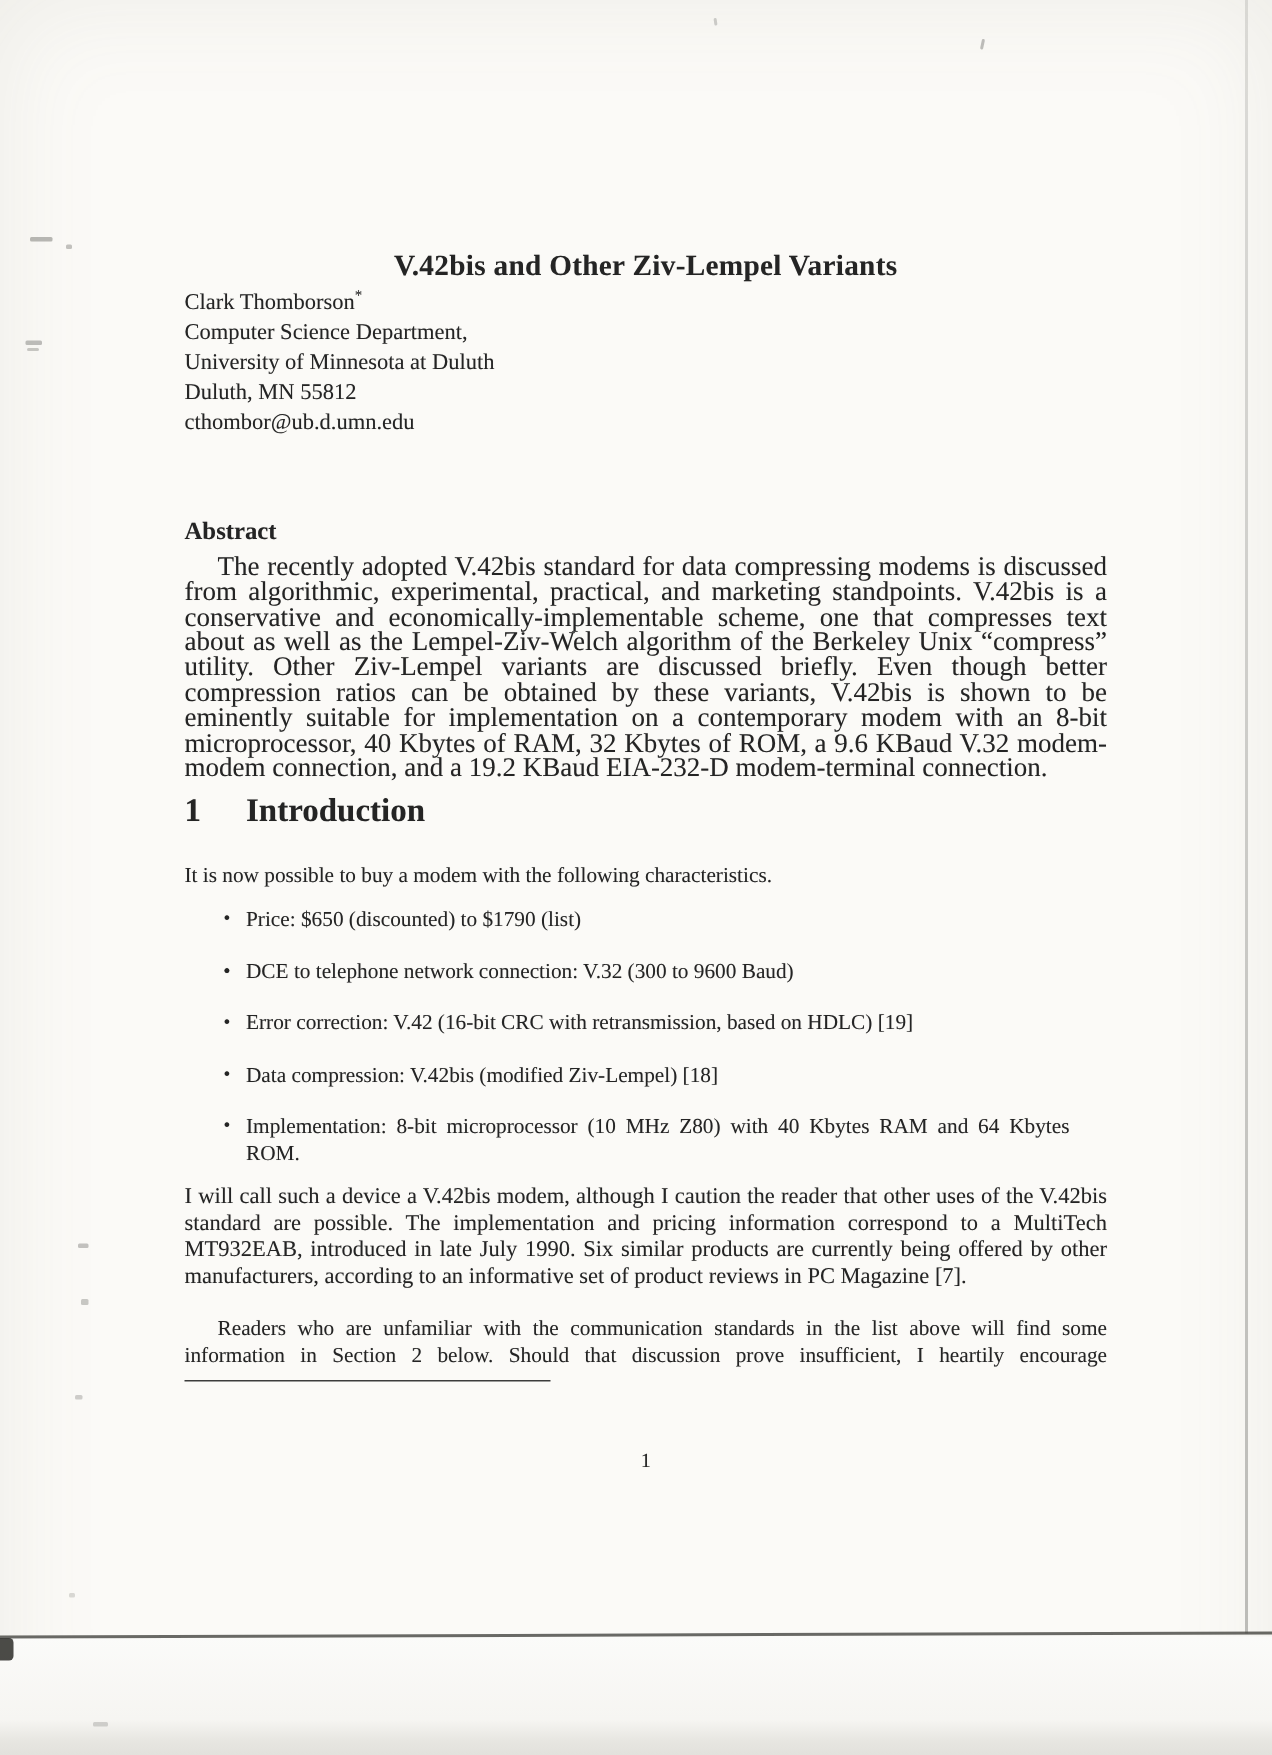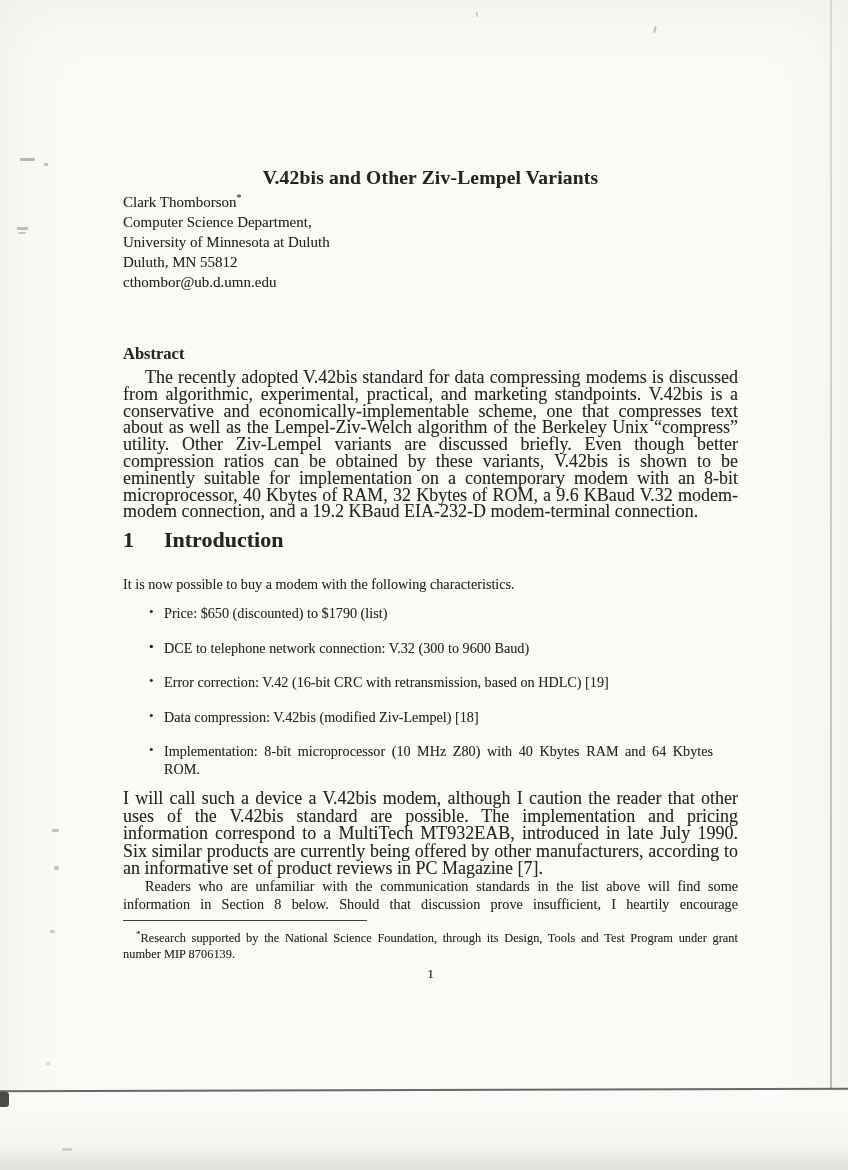--- a/index.html
+++ b/index.html
@@ -68,21 +68,21 @@
     margin-bottom: 16.5px;
     text-align: justify;
   }
   .bullets li .dot {
     position: absolute; left: 26px; top: -1px;
     font-size: 13px;
   }
 
   .para2 {
     top: 790px; left: 0; width: 615px;
-    font-size: 18px; line-height: 17.5px;
+    font-size: 15px; line-height: 17.5px;
     text-align: justify;
   }
   .para3 {
     top: 878px; left: 0; width: 615px;
     font-size: 14.2px; line-height: 17.5px;
     text-align: justify; text-align-last: justify;
     text-indent: 22px;
   }
 
   .fn-rule {
@@ -161,24 +161,23 @@
     <ul class="bullets">
       <li><span class="dot">•</span><span>Price: $650 (discounted) to $1790 (list)</span></li>
       <li><span class="dot">•</span></li>
       <li><span class="dot">•</span><span>DCE to telephone network connection: V.32 (300 to 9600 Baud)</span></li>
       <li><span class="dot">•</span><span>Error correction: V.42 (16-bit CRC with retransmission, based on HDLC) [19]</span></li>
       <li><span class="dot">•</span><span>Data compression: V.42bis (modified Ziv-Lempel) [18]</span></li>
       <li><span class="dot">•</span><span>Implementation: 8-bit microprocessor (10 MHz Z80) with 40 Kbytes RAM and 64 Kbytes ROM.</span></li>
     </ul>
 
     <p class="para2">I will call such a device a V.42bis modem, although I caution the reader that other uses of the V.42bis standard are possible. The implementation and pricing information correspond to a MultiTech MT932EAB, introduced in late July 1990. Six similar products are currently being offered by other manufacturers, according to an informative set of product reviews in PC Magazine [7].</p>
-    <p class="para3">Readers who are unfamiliar with the communication standards in the list above will find some information in Section 8 below. Should that discussion prove insufficient, I heartily encourage</p>
+    <p class="para3">Readers who are unfamiliar with the communication standards in the list above will find some information in Section 2 below. Should that discussion prove insufficient, I heartily encourage</p>
 
     <div class="fn-rule"></div>
-    <p class="footnote"><sup>*</sup><span>Research supported by the National Science Foundation, through its Design, Tools and Test Program under grant number MIP 8706139.</span></p>
 
     <div class="page-number">1</div>
   </div>
 
   <div class="edge-right"></div>
   <div class="below-page"></div>
   <div class="edge-bottom"></div>
   <div class="blob-bottom-left"></div>
   <div class="speck s1"></div>
   <div class="speck s1b"></div>

